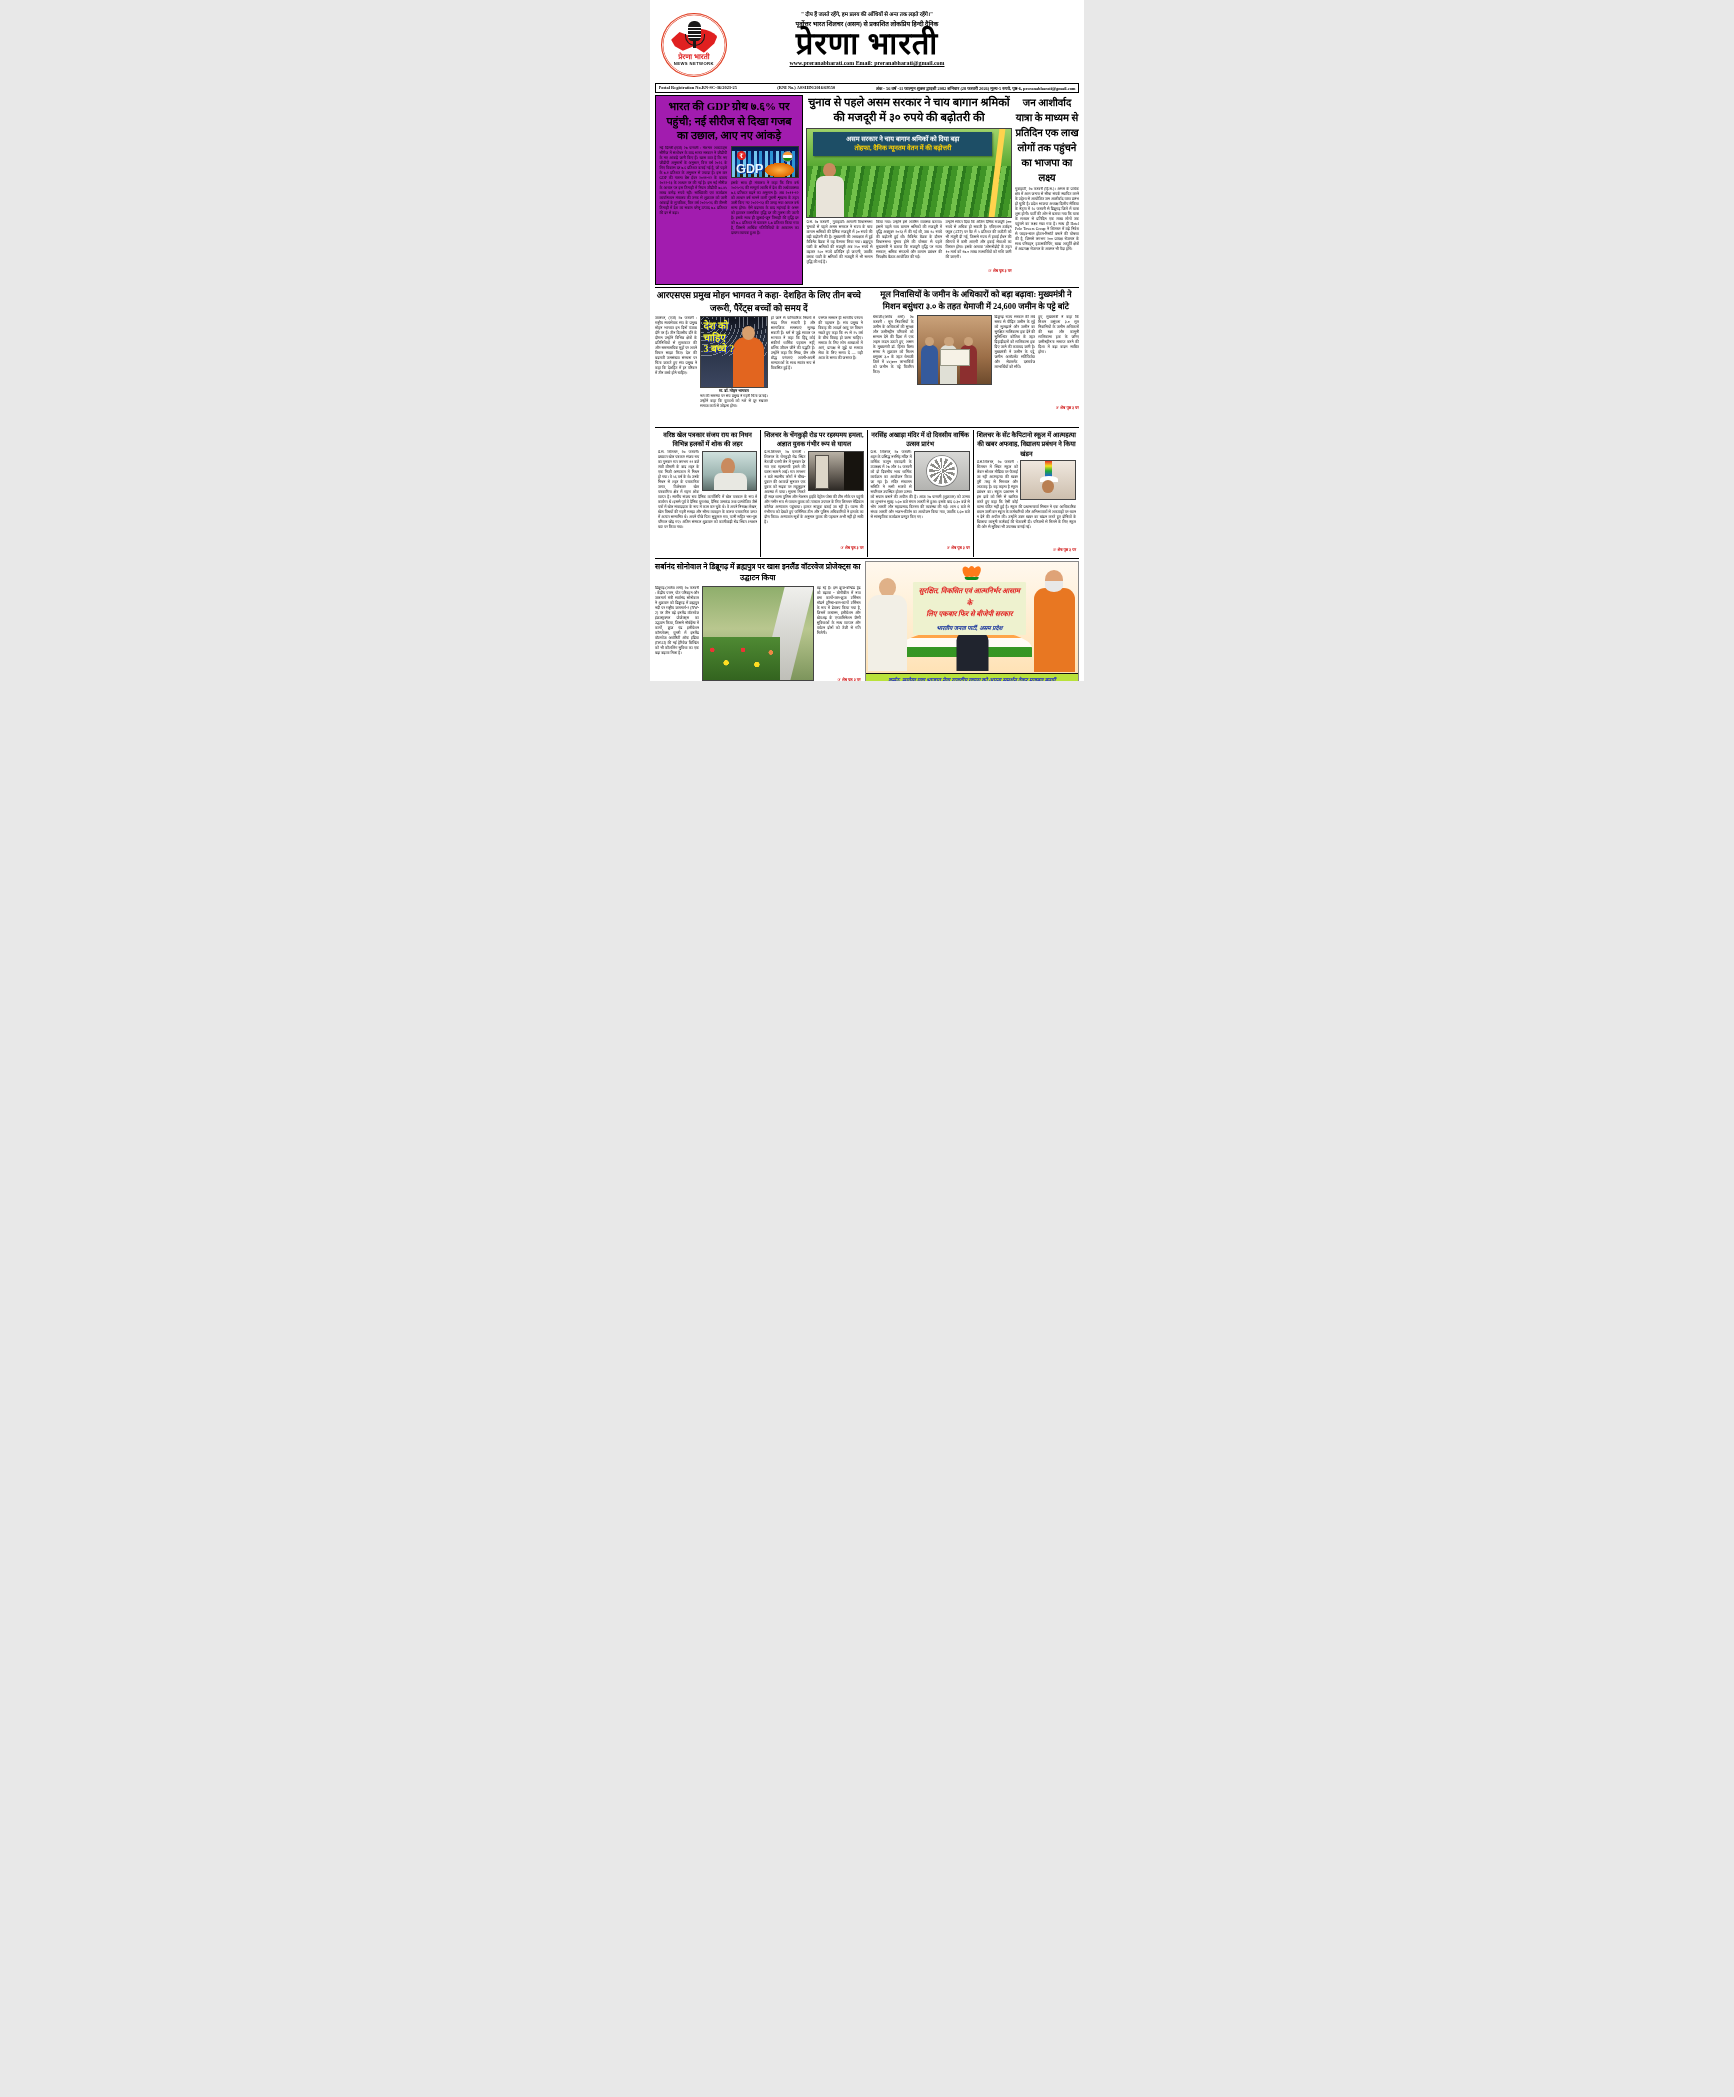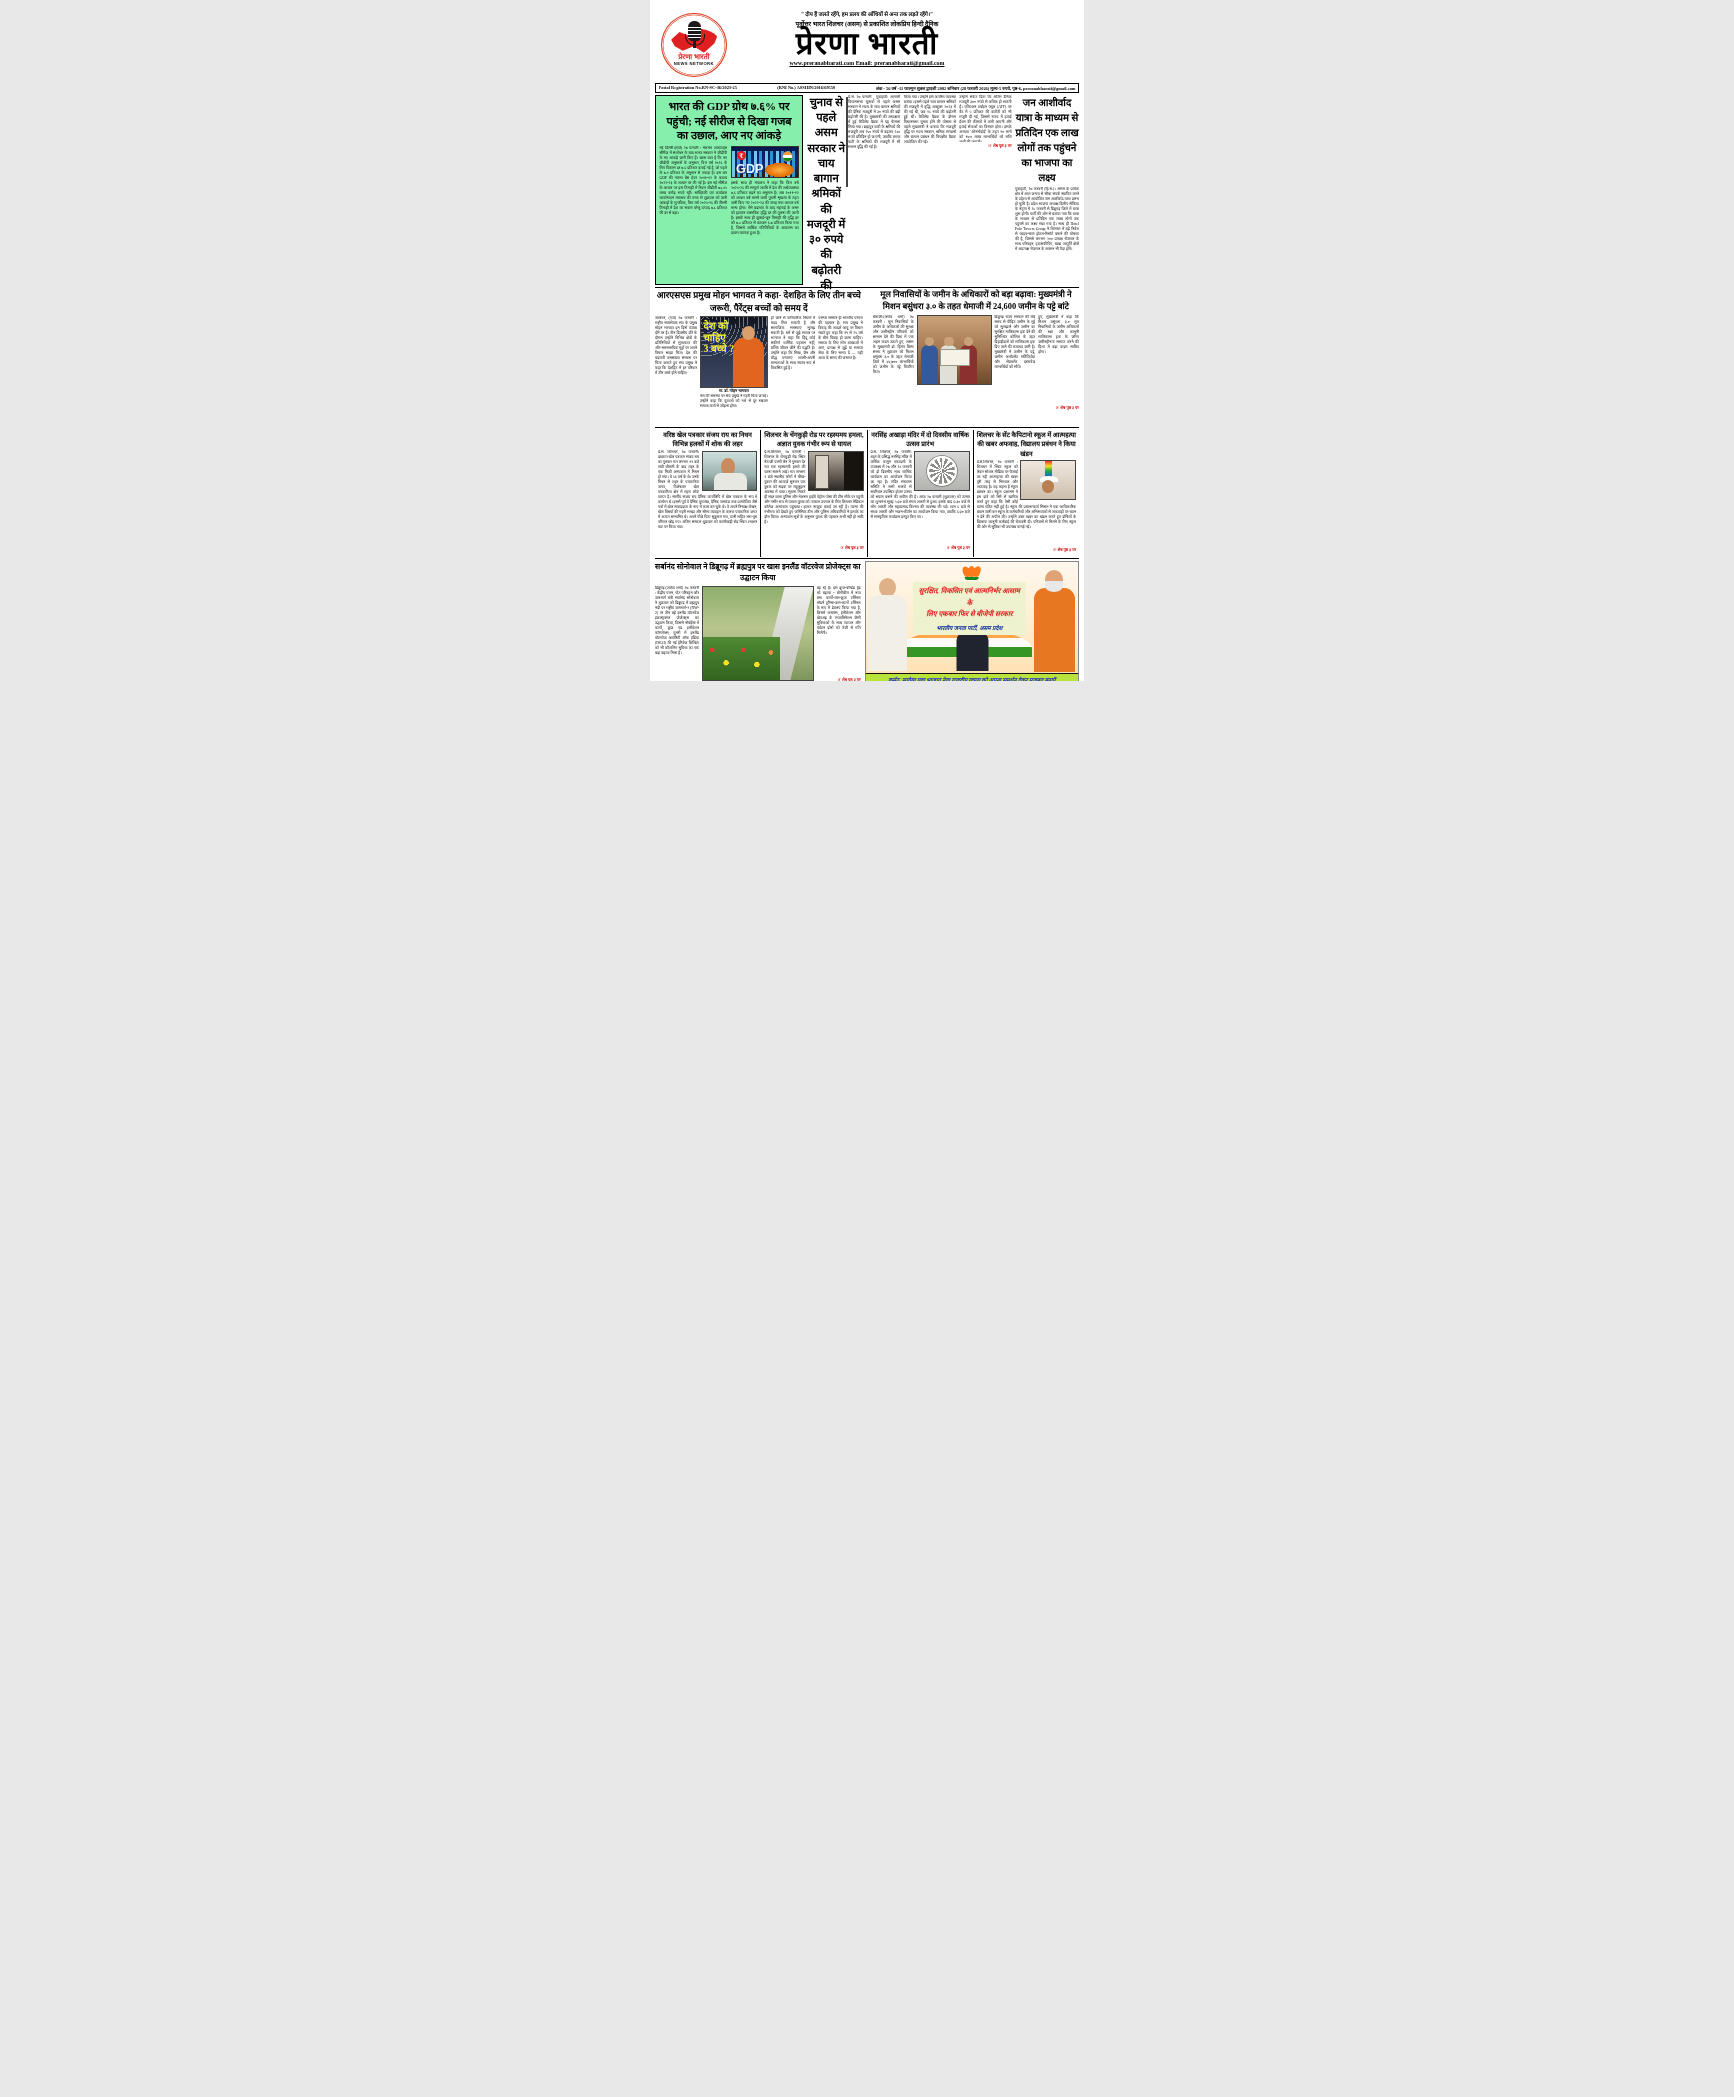--- a/index.html
+++ b/index.html
@@ -33,34 +33,34 @@
   
   .h-rule { border-top:0.8px solid #000; margin:1.7px 0; }
   .headline { font-weight:800; text-align:center; }
   .bodytext { font-size:3.8px; line-height:1.32; text-align:justify; }
   .cont { color:#cc0000; font-weight:800; font-size:4px; text-align:right; margin-top:0.8px; }
   .photo { border:0.4px solid #444; position:relative; overflow:hidden; }
   .caption { text-align:center; font-weight:bold; font-size:4px; }
 
   
   .row1 { display:flex; gap:3.4px; height:190px; margin-top:1.7px; }
-  .gdp-box { width:148px; background:#86efac; border:0.8px solid #000; padding:3.4px 3.4px 1.7px 3.4px; }
+  .gdp-box { width:148px; background:#a21caf; border:0.8px solid #000; padding:3.4px 3.4px 1.7px 3.4px; }
   .gdp-box .headline { font-size:11px; line-height:1.3; }
   .gdp-body { display:flex; gap:3.8px; margin-top:4.2px; height:126px; overflow:hidden; }
   .gdp-col { flex:1; }
   .gdp-art { height:32px; margin-bottom:2.1px; background:linear-gradient(180deg,#06164a 0%,#0a2a7a 55%,#2b1a06 100%); position:relative; border:0.4px solid #333; }
   .gdp-bars { position:absolute; bottom:0; left:0; right:0; height:26px;
               background:repeating-linear-gradient(90deg,#7fd8ff 0 2.9px,transparent 2.9px 5.5px,#2f9fe0 5.5px 7.6px,transparent 7.6px 11px); opacity:.9; }
   .gdp-glow { position:absolute; bottom:0; right:3.4px; width:29px; height:14.3px; background:radial-gradient(ellipse at center,#ffb347,#e06a00 70%,transparent 72%); }
   .gdp-word { position:absolute; left:4.2px; top:14.3px; color:#eaf6ff; font-family:"Liberation Sans",sans-serif; font-weight:800; font-size:12.6px; text-shadow:0.8px 0.8px 0 #0a3fa8; }
   .gdp-rupee { position:absolute; left:5px; top:3.4px; width:9.2px; height:9.2px; border-radius:50%; background:#e02020; color:#fff; font-weight:bold; font-size:6.3px; text-align:center; line-height:9.2px; }
   .gdp-flag { position:absolute; right:4.2px; top:3.4px; width:11px; height:11px; border-radius:50%;
               background:linear-gradient(180deg,#ff9933 33%,#fff 33% 66%,#138808 66%); border:0.4px solid #888; }
 
-  .tea-art { flex:1; display:flex; flex-direction:row; }
+  .tea-art { flex:1; display:flex; flex-direction:column; }
   .tea-art .headline { font-size:11.3px; line-height:1.35; }
   .tea-photo { height:90px; margin:2.5px 0 2.1px 0; background:linear-gradient(180deg,#9fd36a 0%,#5cab35 40%,#2e7d20 100%); }
   .tea-rows { position:absolute; bottom:0; left:0; right:0; height:58%;
               background:repeating-linear-gradient(100deg,#3f9426 0 5.9px,#71c04a 5.9px 11px,#2c7a1d 11px 14.3px); }
   .tea-band { position:absolute; top:3.4px; left:3%; width:88%; background:#1d4e66; padding:2.9px 2.5px; text-align:center; box-shadow:0.8px 0.8px 1.7px rgba(0,0,0,.4); }
   .tea-band .l1 { color:#fff; font-weight:800; font-size:6.5px; line-height:1.35; }
   .tea-band .l2 { color:#ffd200; font-weight:800; font-size:6.5px; line-height:1.35; }
   .tea-stripe { position:absolute; right:11px; top:0; width:5.5px; height:100%; background:#ffd34d; transform:skewX(-7deg); }
   .tea-man { position:absolute; left:4.2px; bottom:0; width:36px; height:54px; }
   .tea-man .head { position:absolute; left:11.7px; top:0; width:12.6px; height:14.3px; background:#c98a5e; border-radius:50% 50% 45% 45%; }

